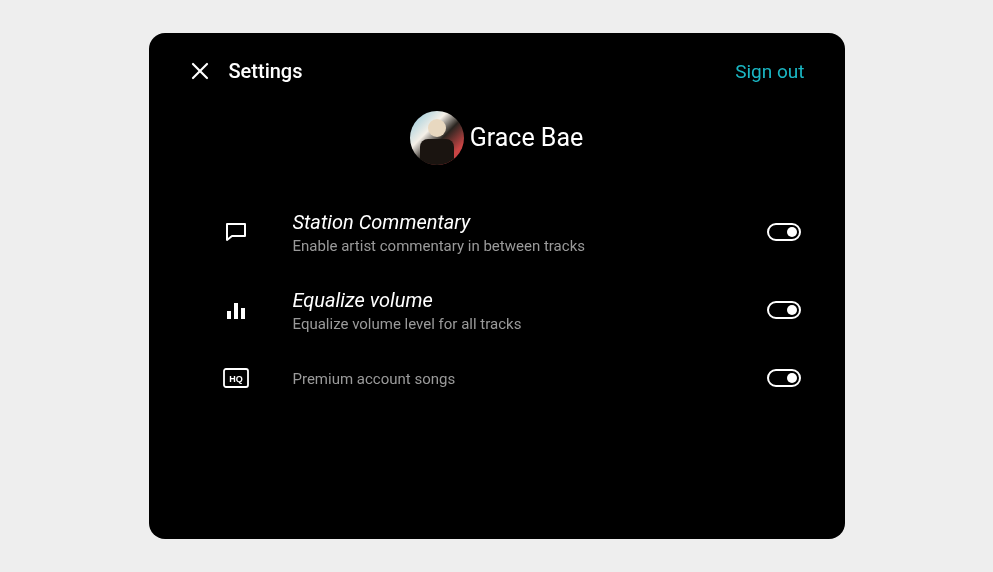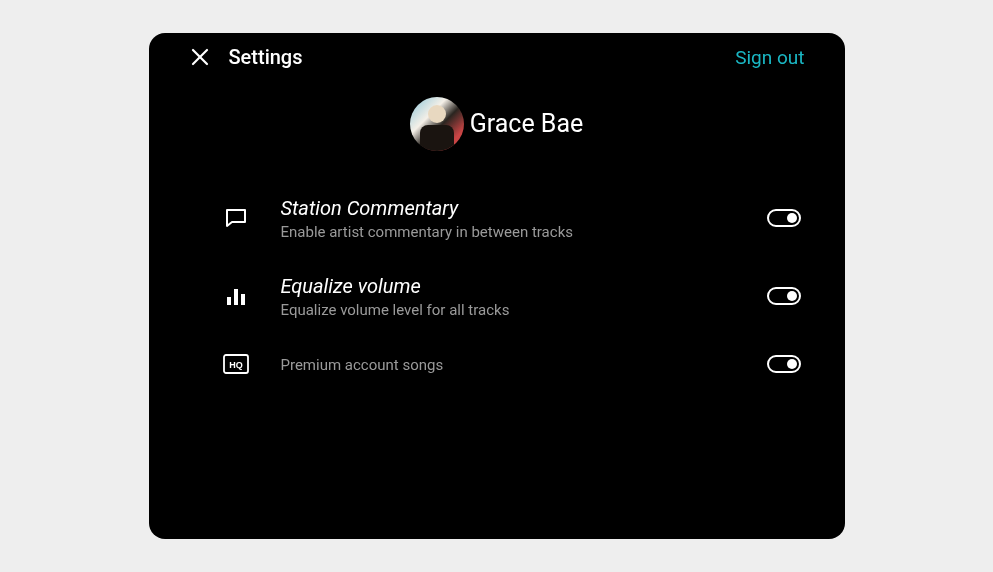--- a/index.html
+++ b/index.html
@@ -14,21 +14,21 @@
       display: flex;
       align-items: center;
       justify-content: center;
       font-family: -apple-system, BlinkMacSystemFont, 'Segoe UI', Roboto, Helvetica, Arial, sans-serif;
     }
     .modal {
       width: 696px;
       height: 506px;
       background: #000000;
       border-radius: 16px;
-      padding: 12px 40px;
+      padding: 26px 40px;
       position: relative;
     }
     .header {
       display: flex;
       align-items: center;
       justify-content: space-between;
       margin-bottom: 28px;
     }
     .header-left {
       display: flex;
@@ -116,21 +116,21 @@
       align-items: center;
       margin-bottom: 32px;
     }
     .setting-icon {
       width: 26px;
       height: 26px;
       display: flex;
       align-items: center;
       justify-content: center;
       color: #ffffff;
-      margin-right: 32px;
+      margin-right: 44px;
       flex-shrink: 0;
     }
     .setting-text {
       flex: 1;
     }
     .setting-title {
       color: #ffffff;
       font-size: 20px;
       font-weight: 400;
       line-height: 1.3;

